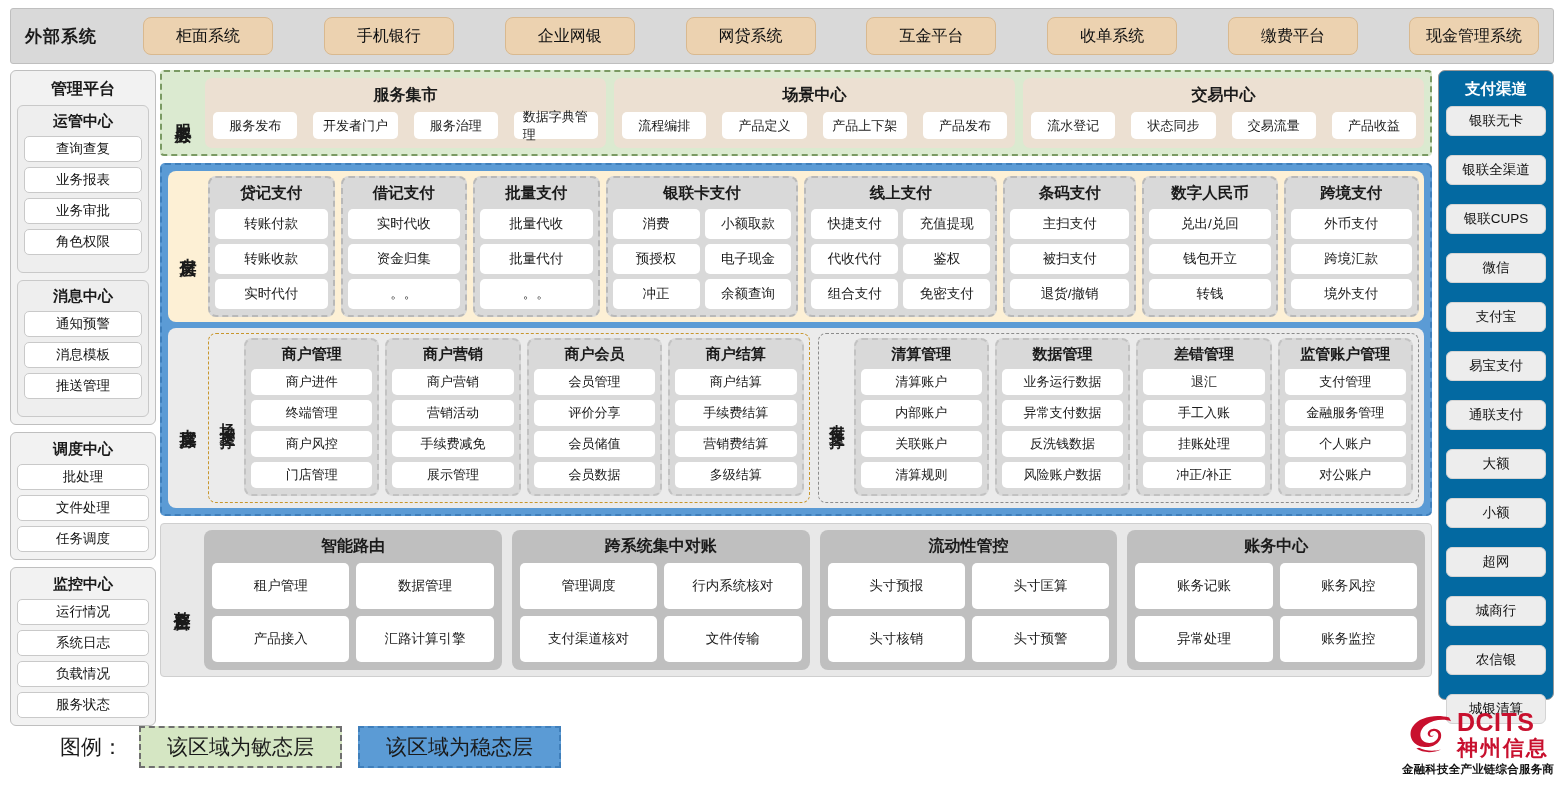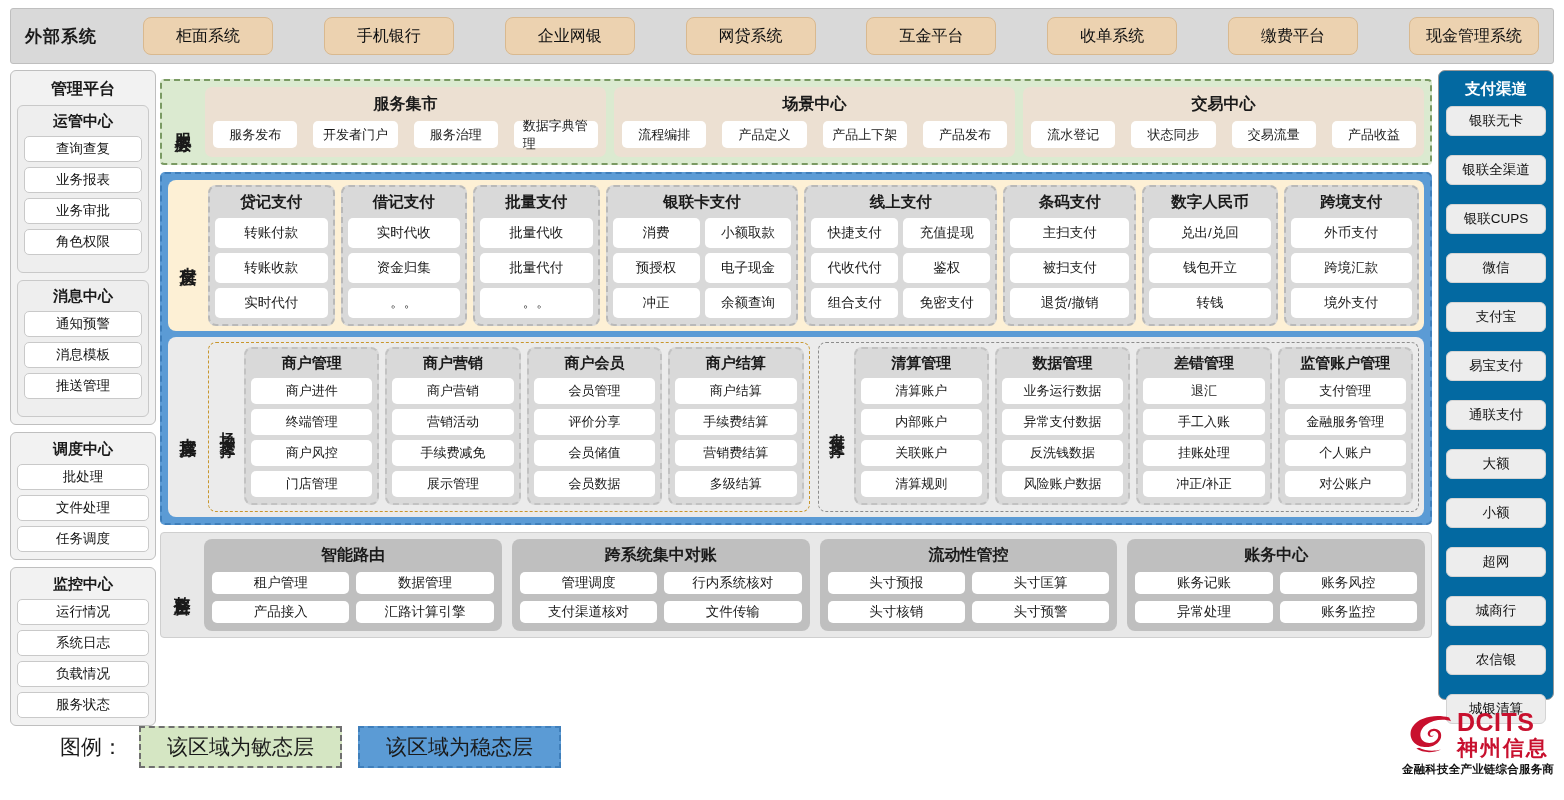--- a/index.html
+++ b/index.html
@@ -63,21 +63,21 @@
     font-size:13.5px; margin-bottom:19px; color:#111;
   }
   .chan:last-child{ margin-bottom:0; }
 
   
   .center-col{ position:absolute; left:160px; top:70px; width:1272px; }
 
   
   .agile{
     background:#dbead0; border:2px dashed #7a9a63; border-radius:4px;
-    padding:6px; display:flex; align-items:stretch; gap:7px;margin-top:9px;
+    padding:6px; display:flex; align-items:stretch; gap:7px;
   }
   .vlabel{
     flex:none; width:30px; display:flex; align-items:center; justify-content:center;
     font-size:17px; font-weight:bold; letter-spacing:2px;
     writing-mode:vertical-rl; text-orientation:upright;
   }
   .svc-group{
     flex:1; background:#ece0d2; border-radius:7px; padding:5px 8px 9px;
   }
   .svc-g-title{ text-align:center; font-size:16px; font-weight:bold; padding:2px 0 6px; }
@@ -144,21 +144,21 @@
     margin-top:7px; background:#e8e8e8; border:1px solid #cfcfcf; border-radius:4px;
     padding:6px; display:flex; align-items:stretch; gap:7px;
   }
   .integ-groups{ flex:1; display:flex; gap:10px; }
   .integ-group{
     flex:1; background:#bfbfbf; border-radius:8px; padding:4px 8px 8px;
   }
   .integ-title{ text-align:center; font-size:16px; font-weight:bold; padding:2px 0 6px; }
   .integ-grid{ display:grid; grid-template-columns:1fr 1fr; gap:7px; }
   .integ-chip{
-    background:#ffffff; border-radius:5px; height:22px;
+    background:#ffffff; border-radius:5px; height:46px;
     display:flex; align-items:center; justify-content:center; font-size:13.5px;
   }
 
   
   .legend{ position:absolute; left:60px; top:726px; display:flex; align-items:center; gap:16px; }
   .legend-label{ font-size:21px; }
   .legend-chip{
     height:42px; display:flex; align-items:center; justify-content:center;
     font-size:21px; padding:0 26px;
   }

